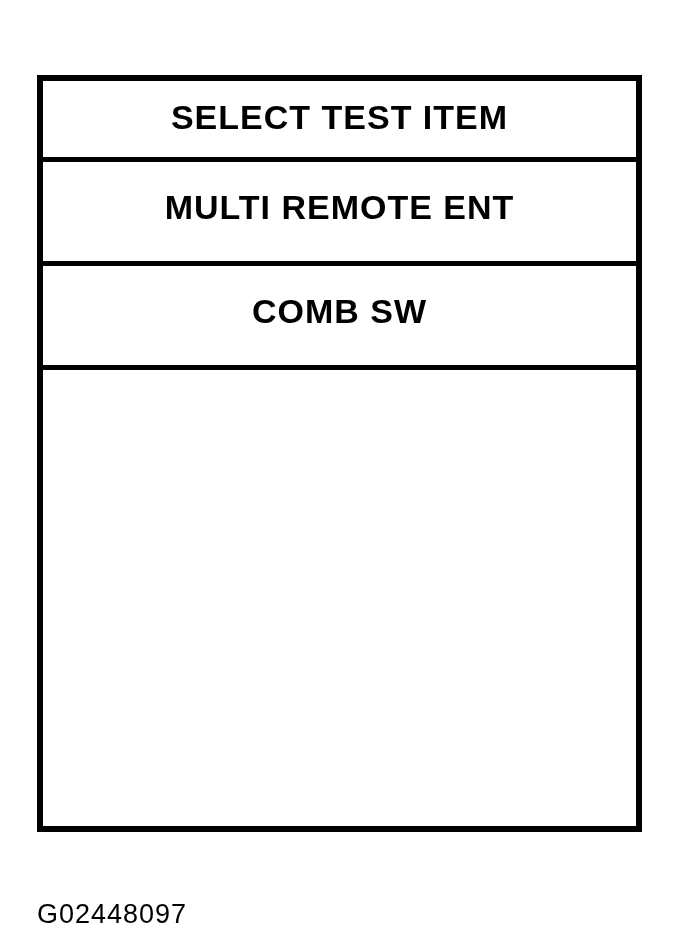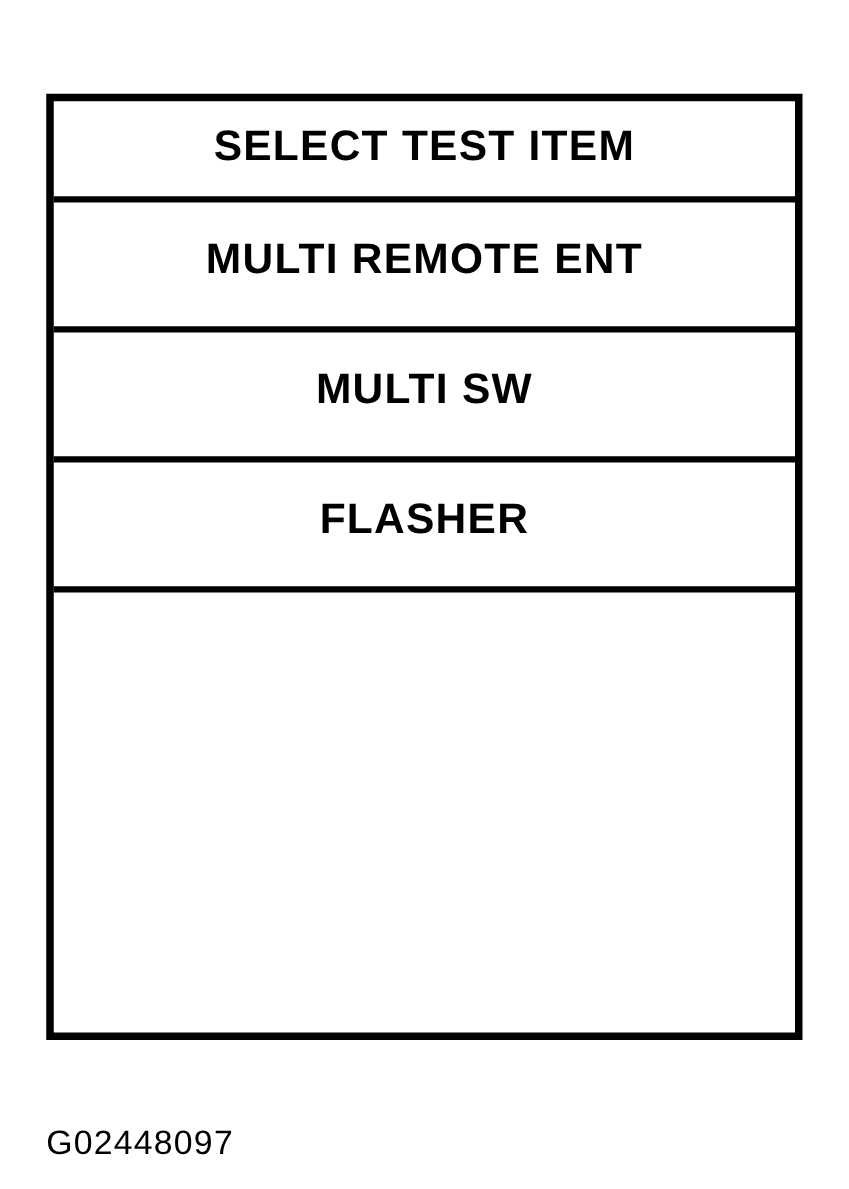--- a/index.html
+++ b/index.html
@@ -73,28 +73,25 @@
     <div class="menu-row">
       <span class="menu-label">SELECT TEST ITEM</span>
     </div>
 
     <div class="menu-row">
       <span class="menu-label">MULTI REMOTE ENT</span>
     </div>
 
 
     <div class="menu-row">
-      <span class="menu-label">MULTI SW</span>
+      <span class="menu-label">COMB SW</span>
     </div>
 
 
 
-    <div class="menu-row">
-      <span class="menu-label">FLASHER</span>
-    </div>
 
     <div class="menu-row">
       <span class="menu-label"></span>
     </div>
 
   </div>
 
   <div class="figure-caption">G02448097</div>
 
 </div>

